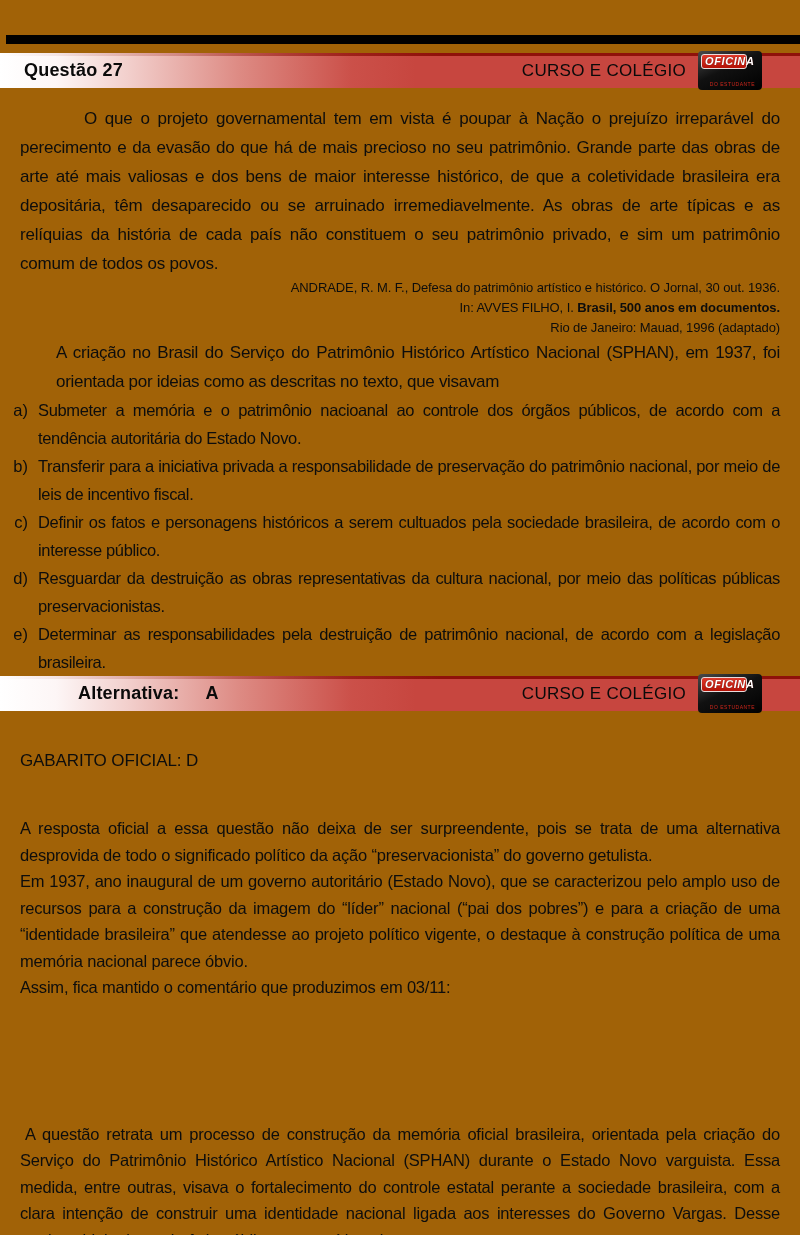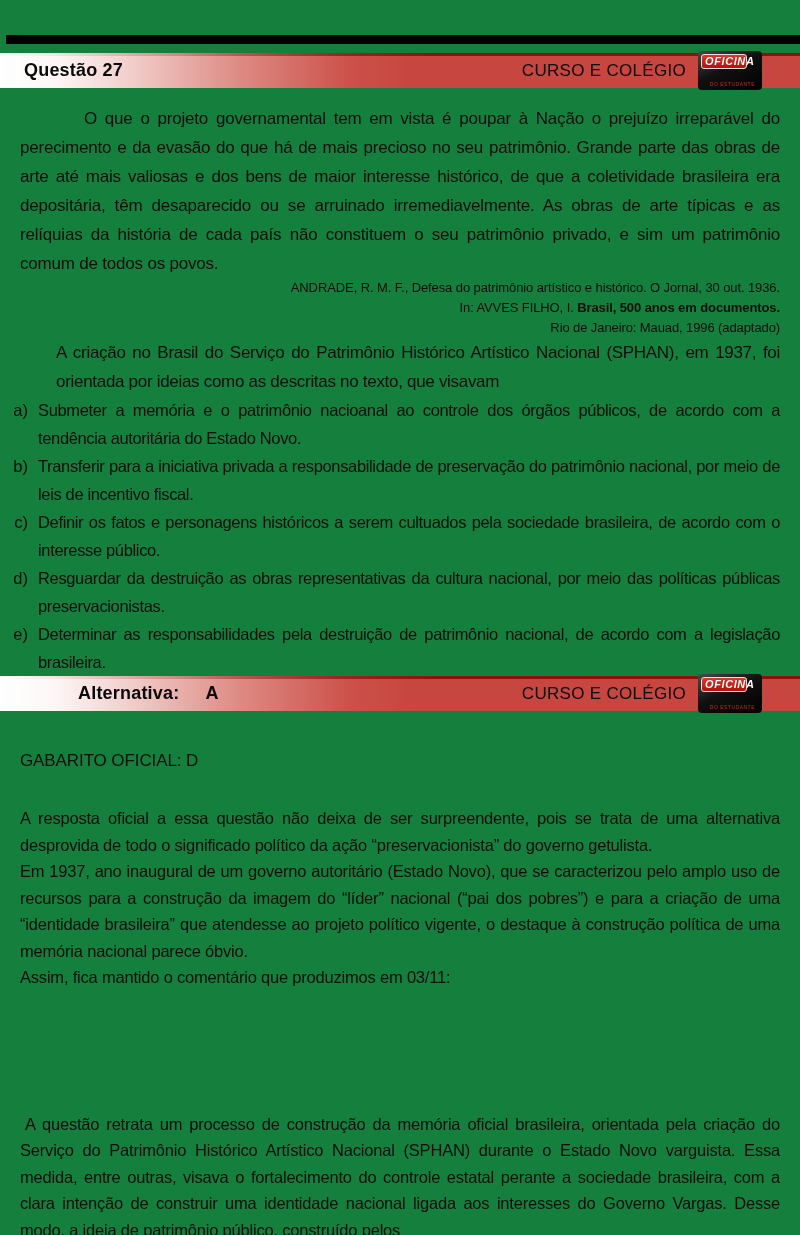--- a/index.html
+++ b/index.html
@@ -1,21 +1,21 @@
 <!DOCTYPE html>
 <html><head>
 <meta charset="utf-8">
 <style>
   * { margin:0; padding:0; box-sizing:border-box; }
   html,body { background:#ffffff; }
   .page {
     position:relative;
     width:800px; height:1235px;
     margin:0 auto;
-    background:#15803d;
+    background:#a16207;
     overflow:hidden;
     font-family:"Liberation Sans","DejaVu Sans",sans-serif;
     color:#0d0d0d;
   }
   
   .top-black-bar {
     margin-top:35px;
     margin-left:6px;
     height:9px;
     background:#000000;
@@ -120,21 +120,21 @@
   .gabarito-line {
     margin-top:40px;
     font-size:17px;
     letter-spacing:-0.1px;
   }
   .commentary p {
     font-size:16.5px; line-height:26.5px;
     text-align:justify;
     letter-spacing:-0.2px;
   }
-  .commentary .p1 { margin-top:34px; }
+  .commentary .p1 { margin-top:44px; }
   .commentary .p4 { margin-top:120px; text-indent:5px; }
 </style>
 </head>
 <body>
 
 <div class="page">
 
   <div class="top-black-bar"></div>
 
   <div class="grad-bar">

